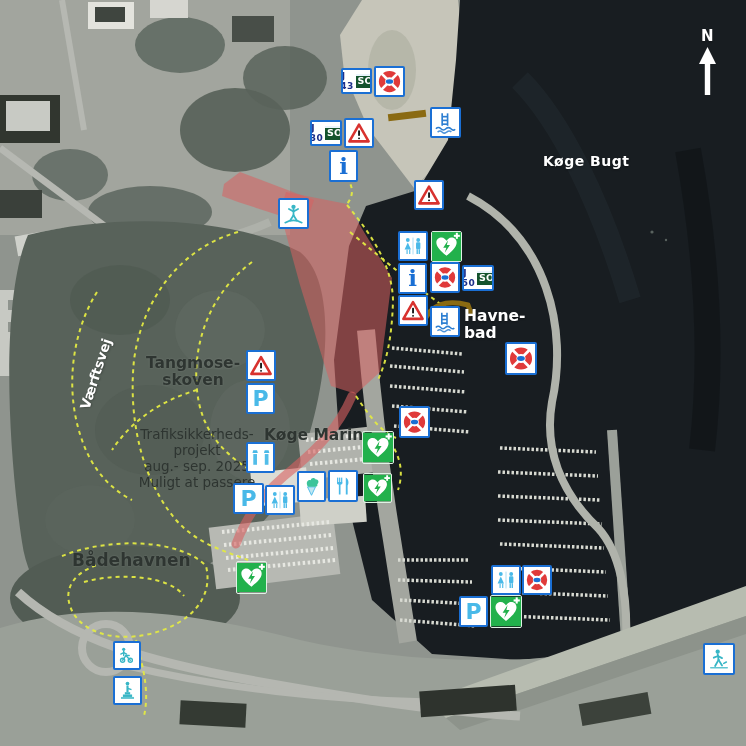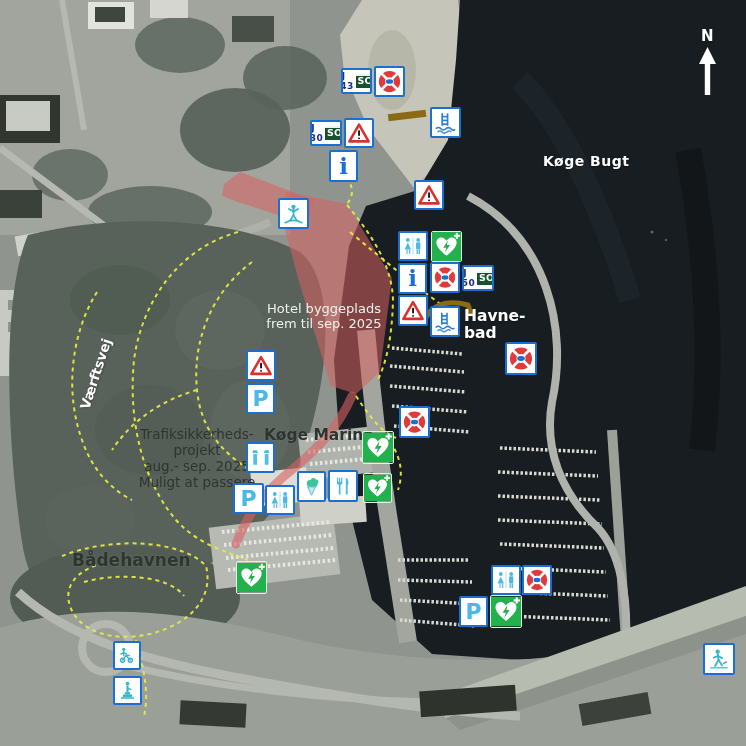--- a/index.html
+++ b/index.html
@@ -238,25 +238,25 @@
           <line x1="14.5" y1="16" x2="18.5" y2="22.5"></line>
         <path d="M5.5 25 L24.5 25" stroke-width="1.8" opacity=".8"></path>
         <path d="M20.5 20 l3 -1.5" stroke-width="1.8"></path>
       </symbol>
     </defs>
   </svg>
 
   <div class="label white" style="left:543px;top:154px;font-size:14px;letter-spacing:.5px">Køge Bugt</div>
   <div class="label white" style="left:464px;top:308px;font-size:15.5px">Havne-
 bad</div>
+  <div class="label dark" style="left:193px;top:355px;transform:translateX(-50%);text-align:center;font-size:15.5px">Tangmose-
+skoven</div>
   <div class="label dark" style="left:264px;top:427px;font-size:15.5px">Køge Marina</div>
   <div class="label dark" style="left:72px;top:551px;font-size:17px">Bådehavnen</div>
   <div class="label white" style="left:96px;top:374px;transform:translate(-50%,-50%) rotate(-72deg);font-size:13.5px">Værftsvej</div>
-  <div class="note" style="left:324px;top:301px;transform:translateX(-50%);font-size:13px;color:#eef0ea">Hotel byggeplads
-frem til sep. 2025</div>
   <div class="note" style="left:197px;top:427px;transform:translateX(-50%);font-size:13.5px;color:#2e3531">Trafiksikkerheds-
 projekt
 aug.- sep. 2025
 Muligt at passere</div>
 
   <div class="label white" style="left:701px;top:28px;font-size:15px">N</div>
   <svg style="position:absolute;left:698px;top:47px;width:19px;height:48px" viewBox="0 0 19 48">
     <path d="M9.5 0 L18 17 L12.2 17 L12.2 48 L6.8 48 L6.8 17 L1 17 Z" fill="#fff"></path>
   </svg>
 

